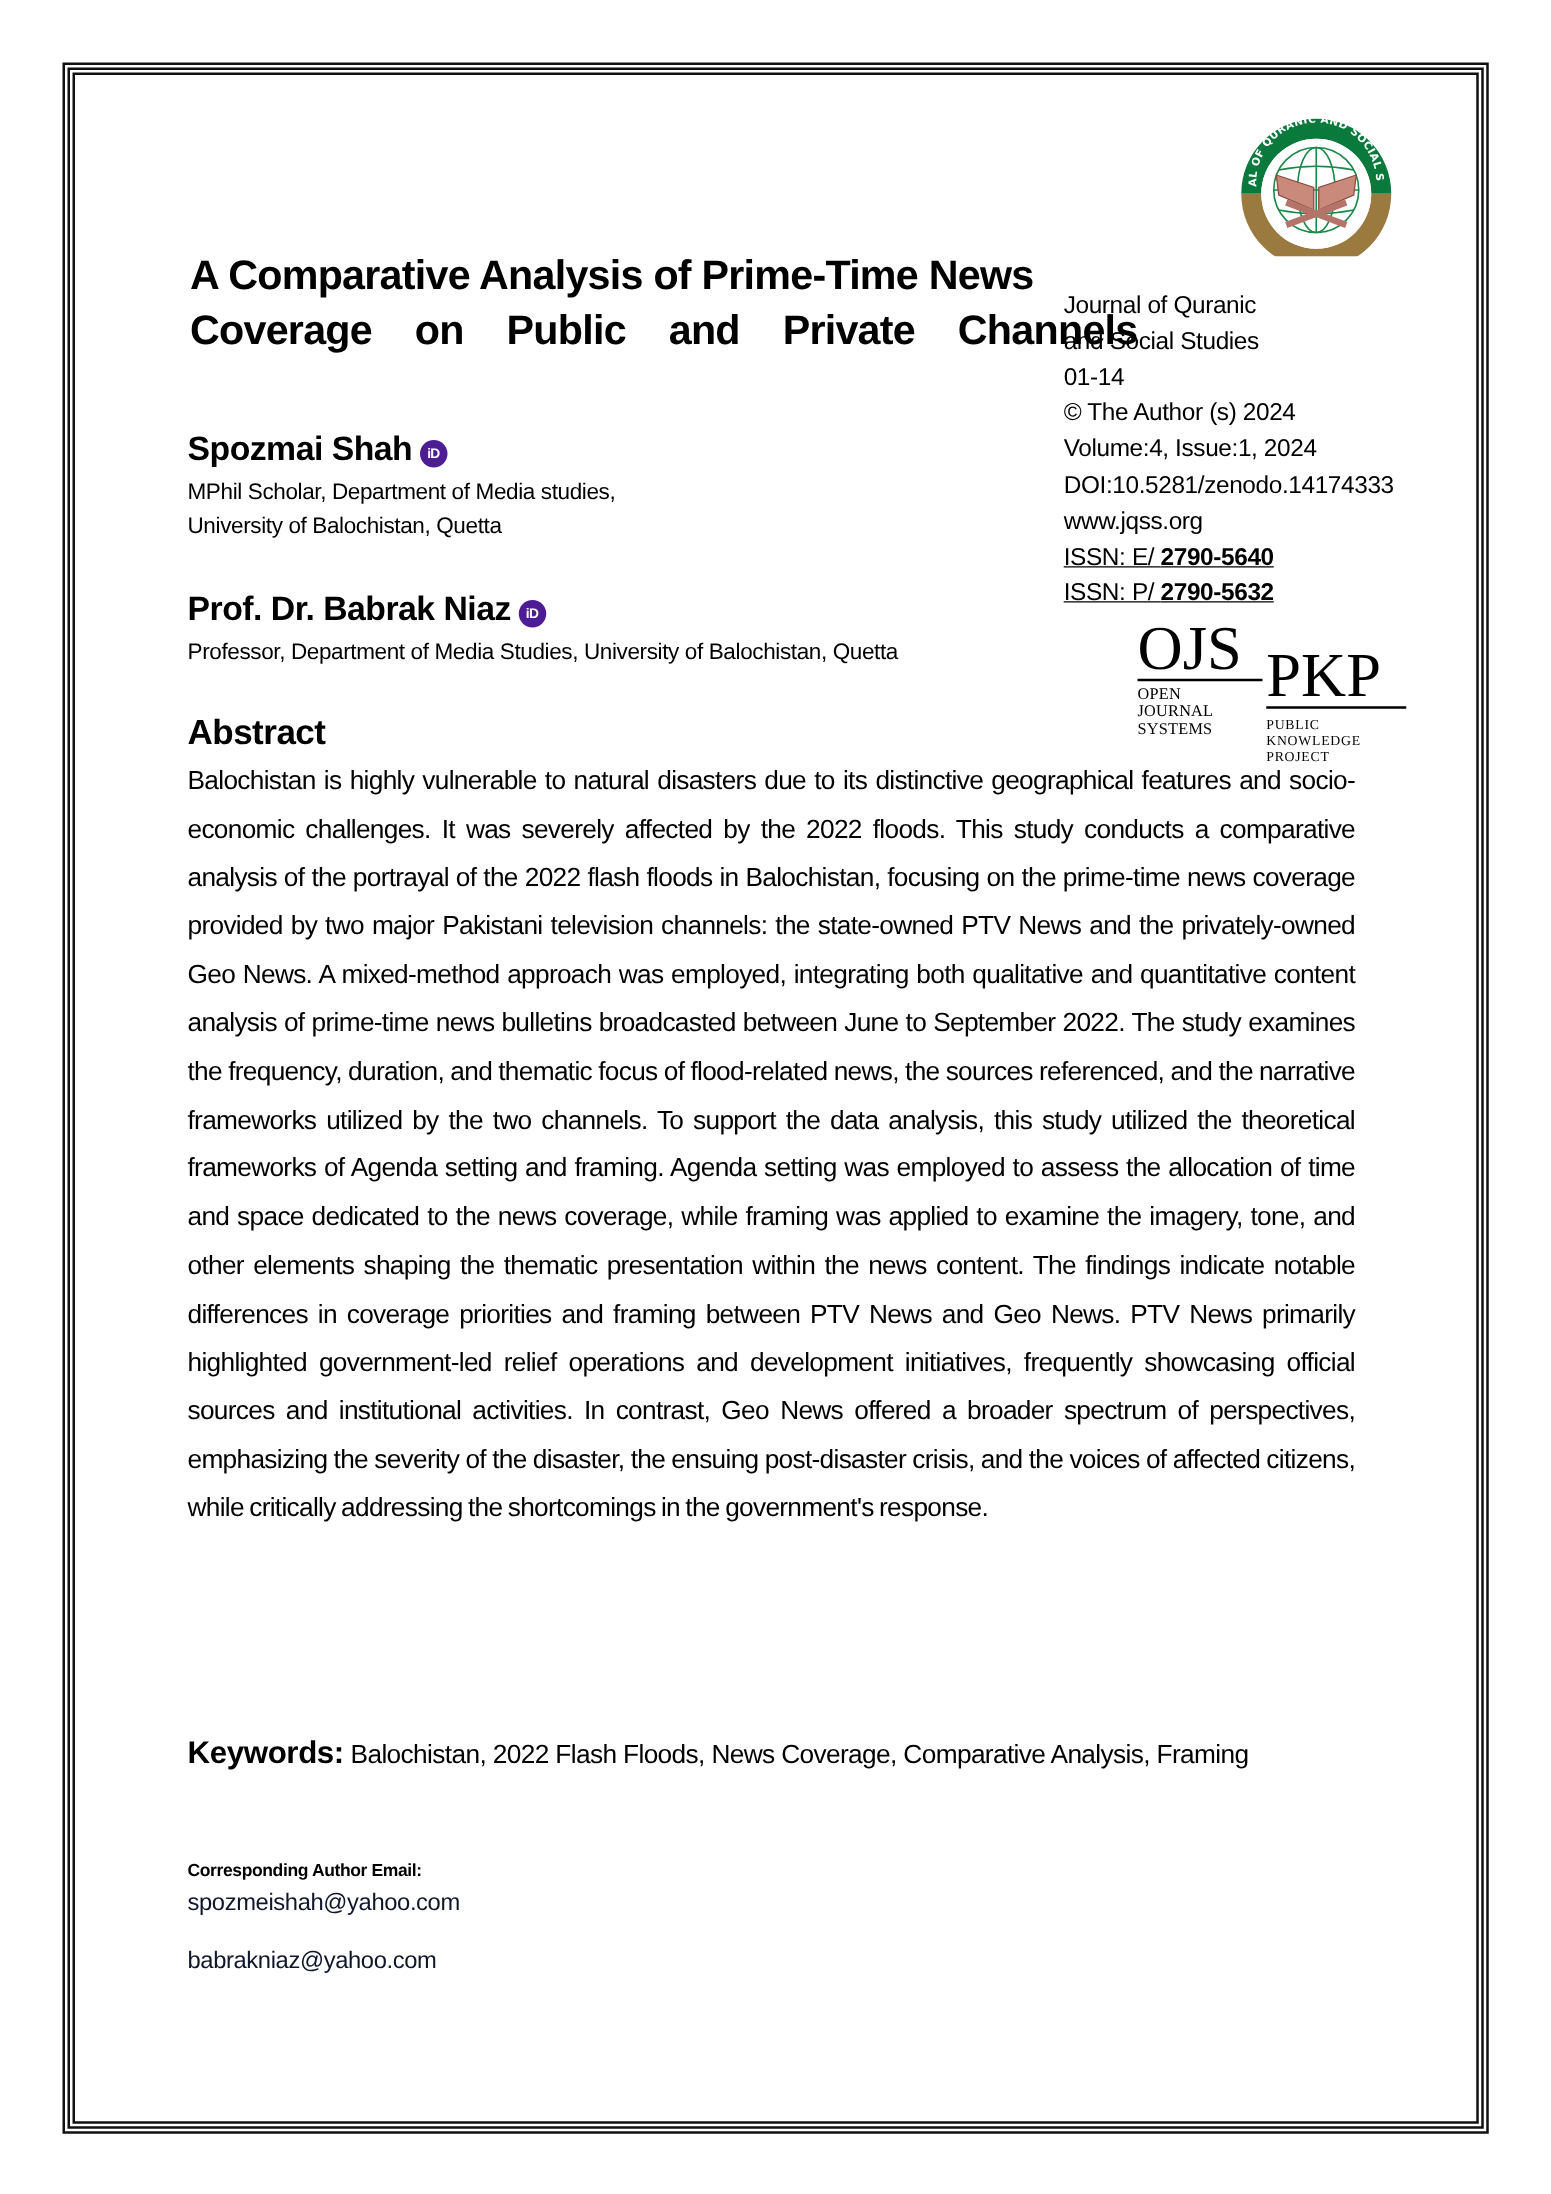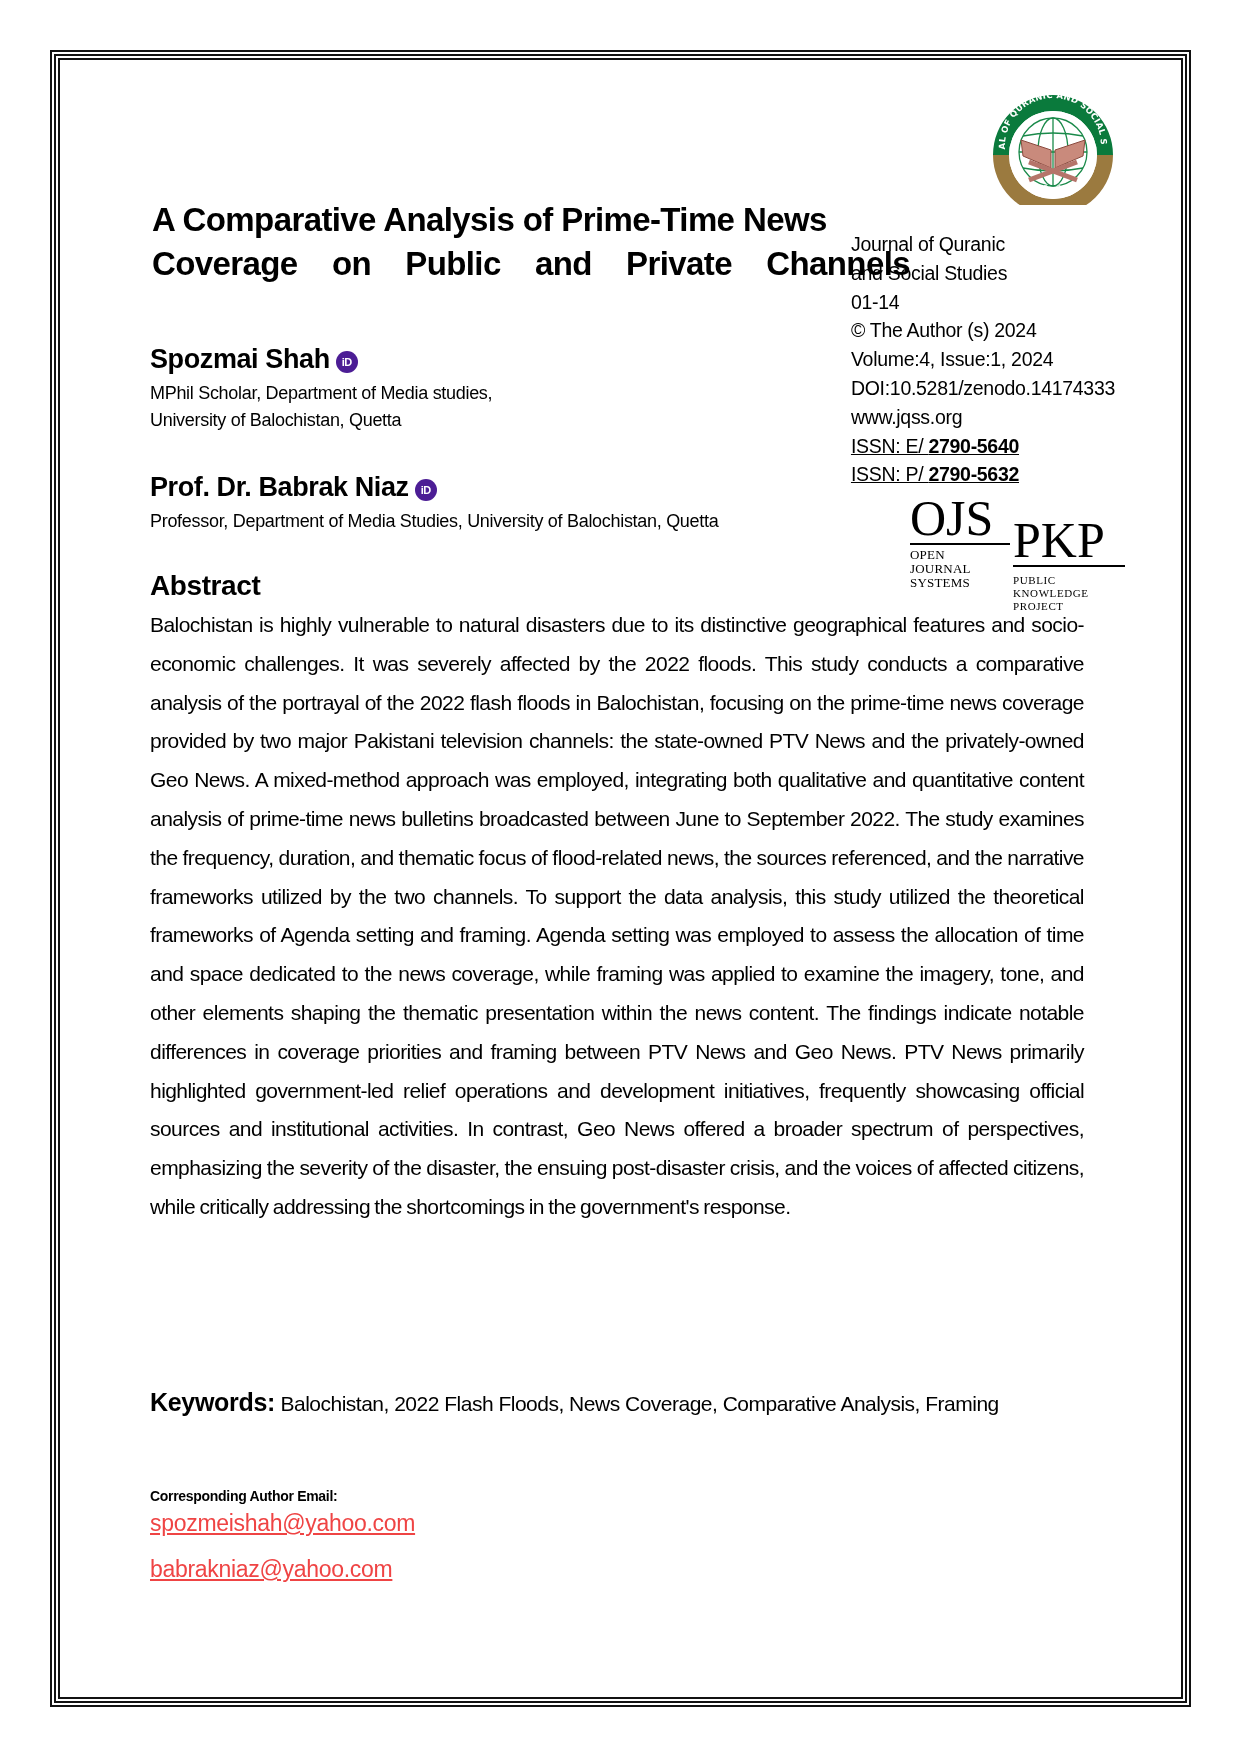--- a/index.html
+++ b/index.html
@@ -43,21 +43,21 @@
   .a2aff { left: 150px; top: 508px; }
 
   
   .abs-h { left: 150px; top: 569px; font-weight: bold; font-size: 28px; line-height: 34px; letter-spacing: -0.4px; }
   .abstract { left: 150px; top: 606px; width: 934px; font-size: 21px; line-height: 38.8px; text-align: justify; letter-spacing: -0.55px; word-spacing: -1px; }
 
   .keywords { left: 150px; top: 1384px; width: 934px; font-size: 21px; line-height: 36px; text-align: justify; letter-spacing: -0.5px; }
   .keywords .kh { font-weight: bold; font-size: 25px; letter-spacing: -0.3px; }
 
   .corr { left: 150px; top: 1483px; font-weight: bold; font-size: 14px; line-height: 26px; letter-spacing: -0.3px; }
-  .email { font-size: 23px; line-height: 26px; color: #ef4444; text-decoration: underline; letter-spacing: -0.3px; }
+  .email { font-size: 19px; line-height: 26px; color: #0f172a; letter-spacing: -0.3px; }
   .e1 { left: 150px; top: 1510px; }
   .e2 { left: 150px; top: 1556px; }
 </style>
 </head>
 <body>
 
 <div class="frame"></div>
 <div class="frame f2"></div>
 <div class="frame f3"></div>
 

